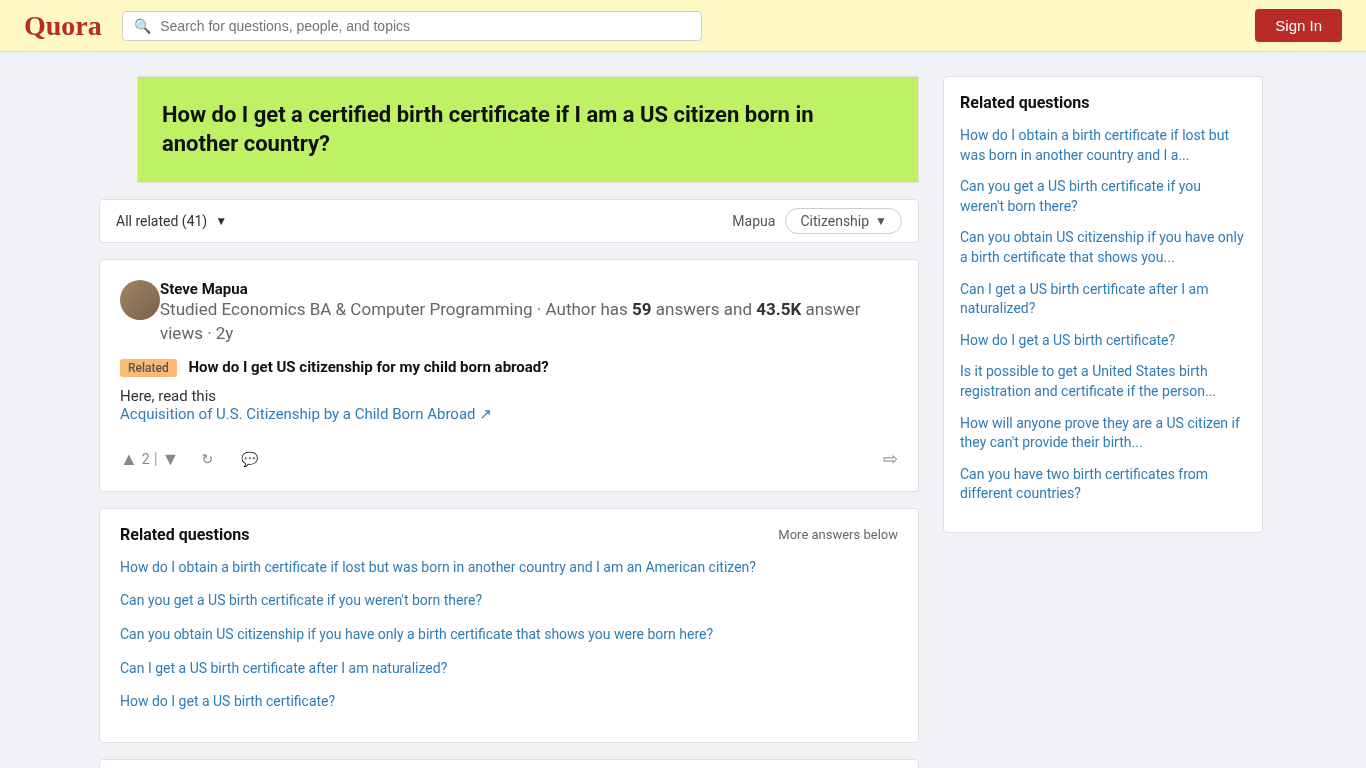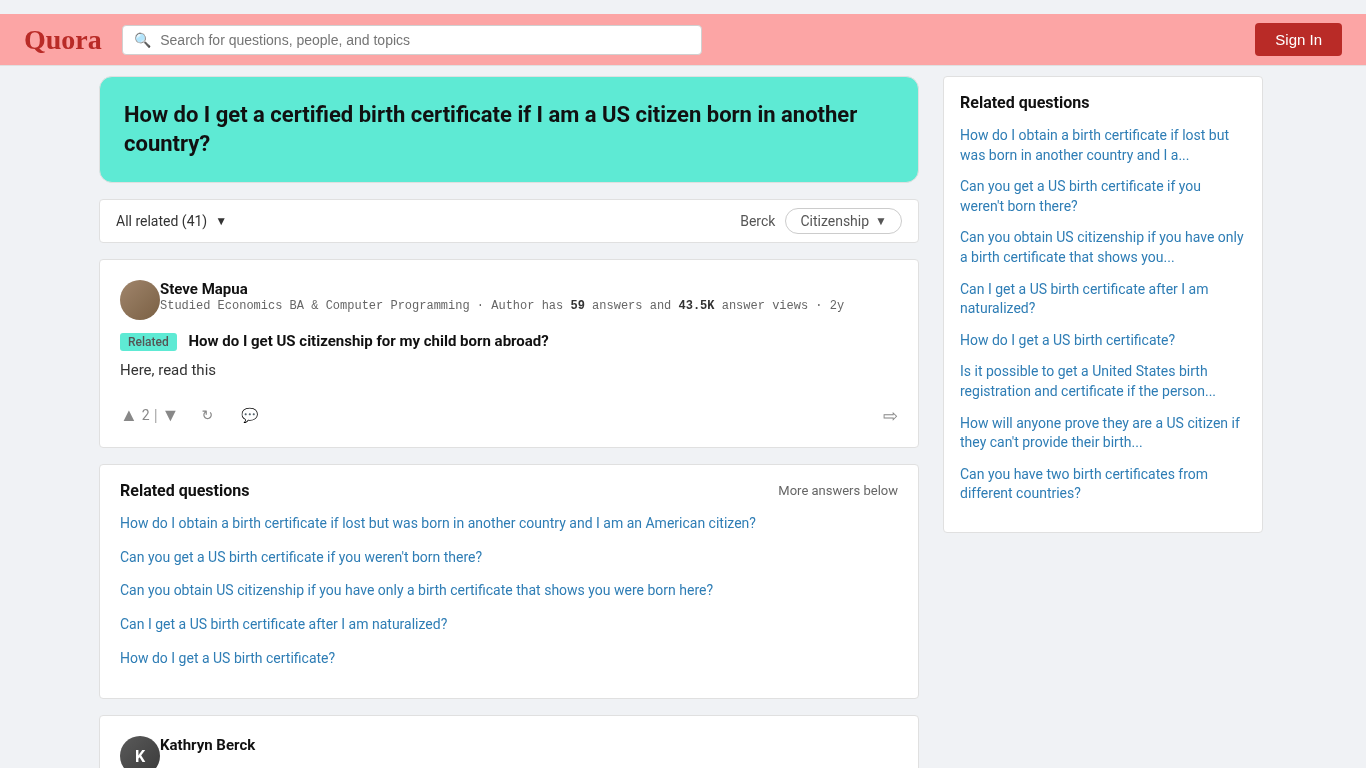--- a/index.html
+++ b/index.html
@@ -1,27 +1,27 @@
 <!DOCTYPE html>
 <html><head>
   <meta charset="utf-8">
   <style>
     * { box-sizing: border-box; margin: 0; padding: 0; }
     body { font-family: -apple-system, BlinkMacSystemFont, 'Segoe UI', Roboto, sans-serif; background: #f0f2f5; color: #333; font-size: 15px; }
 
     
     .header {
-      background: #fca5a5;
+      background: #fef9c3;
       border-bottom: 1px solid #e0e0e0;
       display: flex;
       align-items: center;
       padding: 16px 24px;
       height: 52px;
       position: sticky;
-      top: 14px;
+      top: 0;
       z-index: 100;
     }
     .logo {
       font-size: 28px;
       font-weight: bold;
       color: #b92b27;
       font-family: Georgia, serif;
       margin-right: 20px;
       text-decoration: none;
     }
@@ -65,25 +65,26 @@
     }
 
     
     .main-column {
       flex: 1;
       max-width: 820px;
     }
 
     
     .question-card {
-      background: #5eead4;
+      background: #bef264;
       border: 1px solid #e0e0e0;
-      border-radius: 13px;
+      border-radius: 0;
       padding: 24px;
       margin-bottom: 16px;
+      margin-left: 38px;
     }
     .question-title {
       font-size: 22px;
       font-weight: 700;
       color: #111;
       line-height: 1.3;
     }
 
     
     .filter-bar {
@@ -151,26 +152,26 @@
       font-weight: bold;
       font-size: 16px;
     }
     .avatar-img {
       width: 100%;
       height: 100%;
       background: linear-gradient(135deg, #a0856c 0%, #7a6044 100%);
     }
     .author-info { flex: 1; }
     .author-name { font-weight: 700; font-size: 15px; color: #111; }
-    .author-bio { font-size: 12px; color: #666; line-height: 1.4; font-family: Liberation Mono, monospace; }
+    .author-bio { font-size: 17px; color: #666; line-height: 1.4; }
     .author-bio .bold { font-weight: 700; color: #333; }
 
     .related-badge {
       display: inline-block;
-      background: #5eead4;
+      background: #fdba74;
       color: #555;
       font-size: 12px;
       padding: 2px 8px;
       border-radius: 3px;
       margin-right: 8px;
       font-weight: 500;
     }
     .related-question {
       font-weight: 700;
       font-size: 15px;
@@ -283,21 +284,21 @@
     <div class="question-card">
       <h1 class="question-title">How do I get a certified birth certificate if I am a US citizen born in another country?</h1>
     </div>
 
     <div class="filter-bar">
       <div class="all-related">
         <span>All related (41)</span>
         <span class="chevron">▼</span>
       </div>
       <div class="sort-area">
-        <span>Berck</span>
+        <span>Mapua</span>
         <div class="sort-dropdown">
           <span>Citizenship</span>
           <span class="chevron">▼</span>
         </div>
       </div>
     </div>
 
     <div class="answer-card">
       <div class="author-row">
         <div class="avatar">
@@ -316,20 +317,24 @@
         </div>
       </div>
 
       <div>
         <span class="related-badge">Related</span>
         <span class="related-question">How do I get US citizenship for my child born abroad?</span>
       </div>
 
       <div class="answer-body">
         <p>Here, read this</p>
+        <a class="answer-link" href="#">
+          <span>Acquisition of U.S. Citizenship by a Child Born Abroad</span>
+          <span> ↗</span>
+        </a>
       </div>
 
       <div class="action-row">
         <div class="upvote-area">
           <span class="vote-icon">▲</span>
           <span class="vote-count">2</span>
           <span class="divider-icon">|</span>
           <span class="vote-icon">▼</span>
         </div>
         <button class="action-btn">

